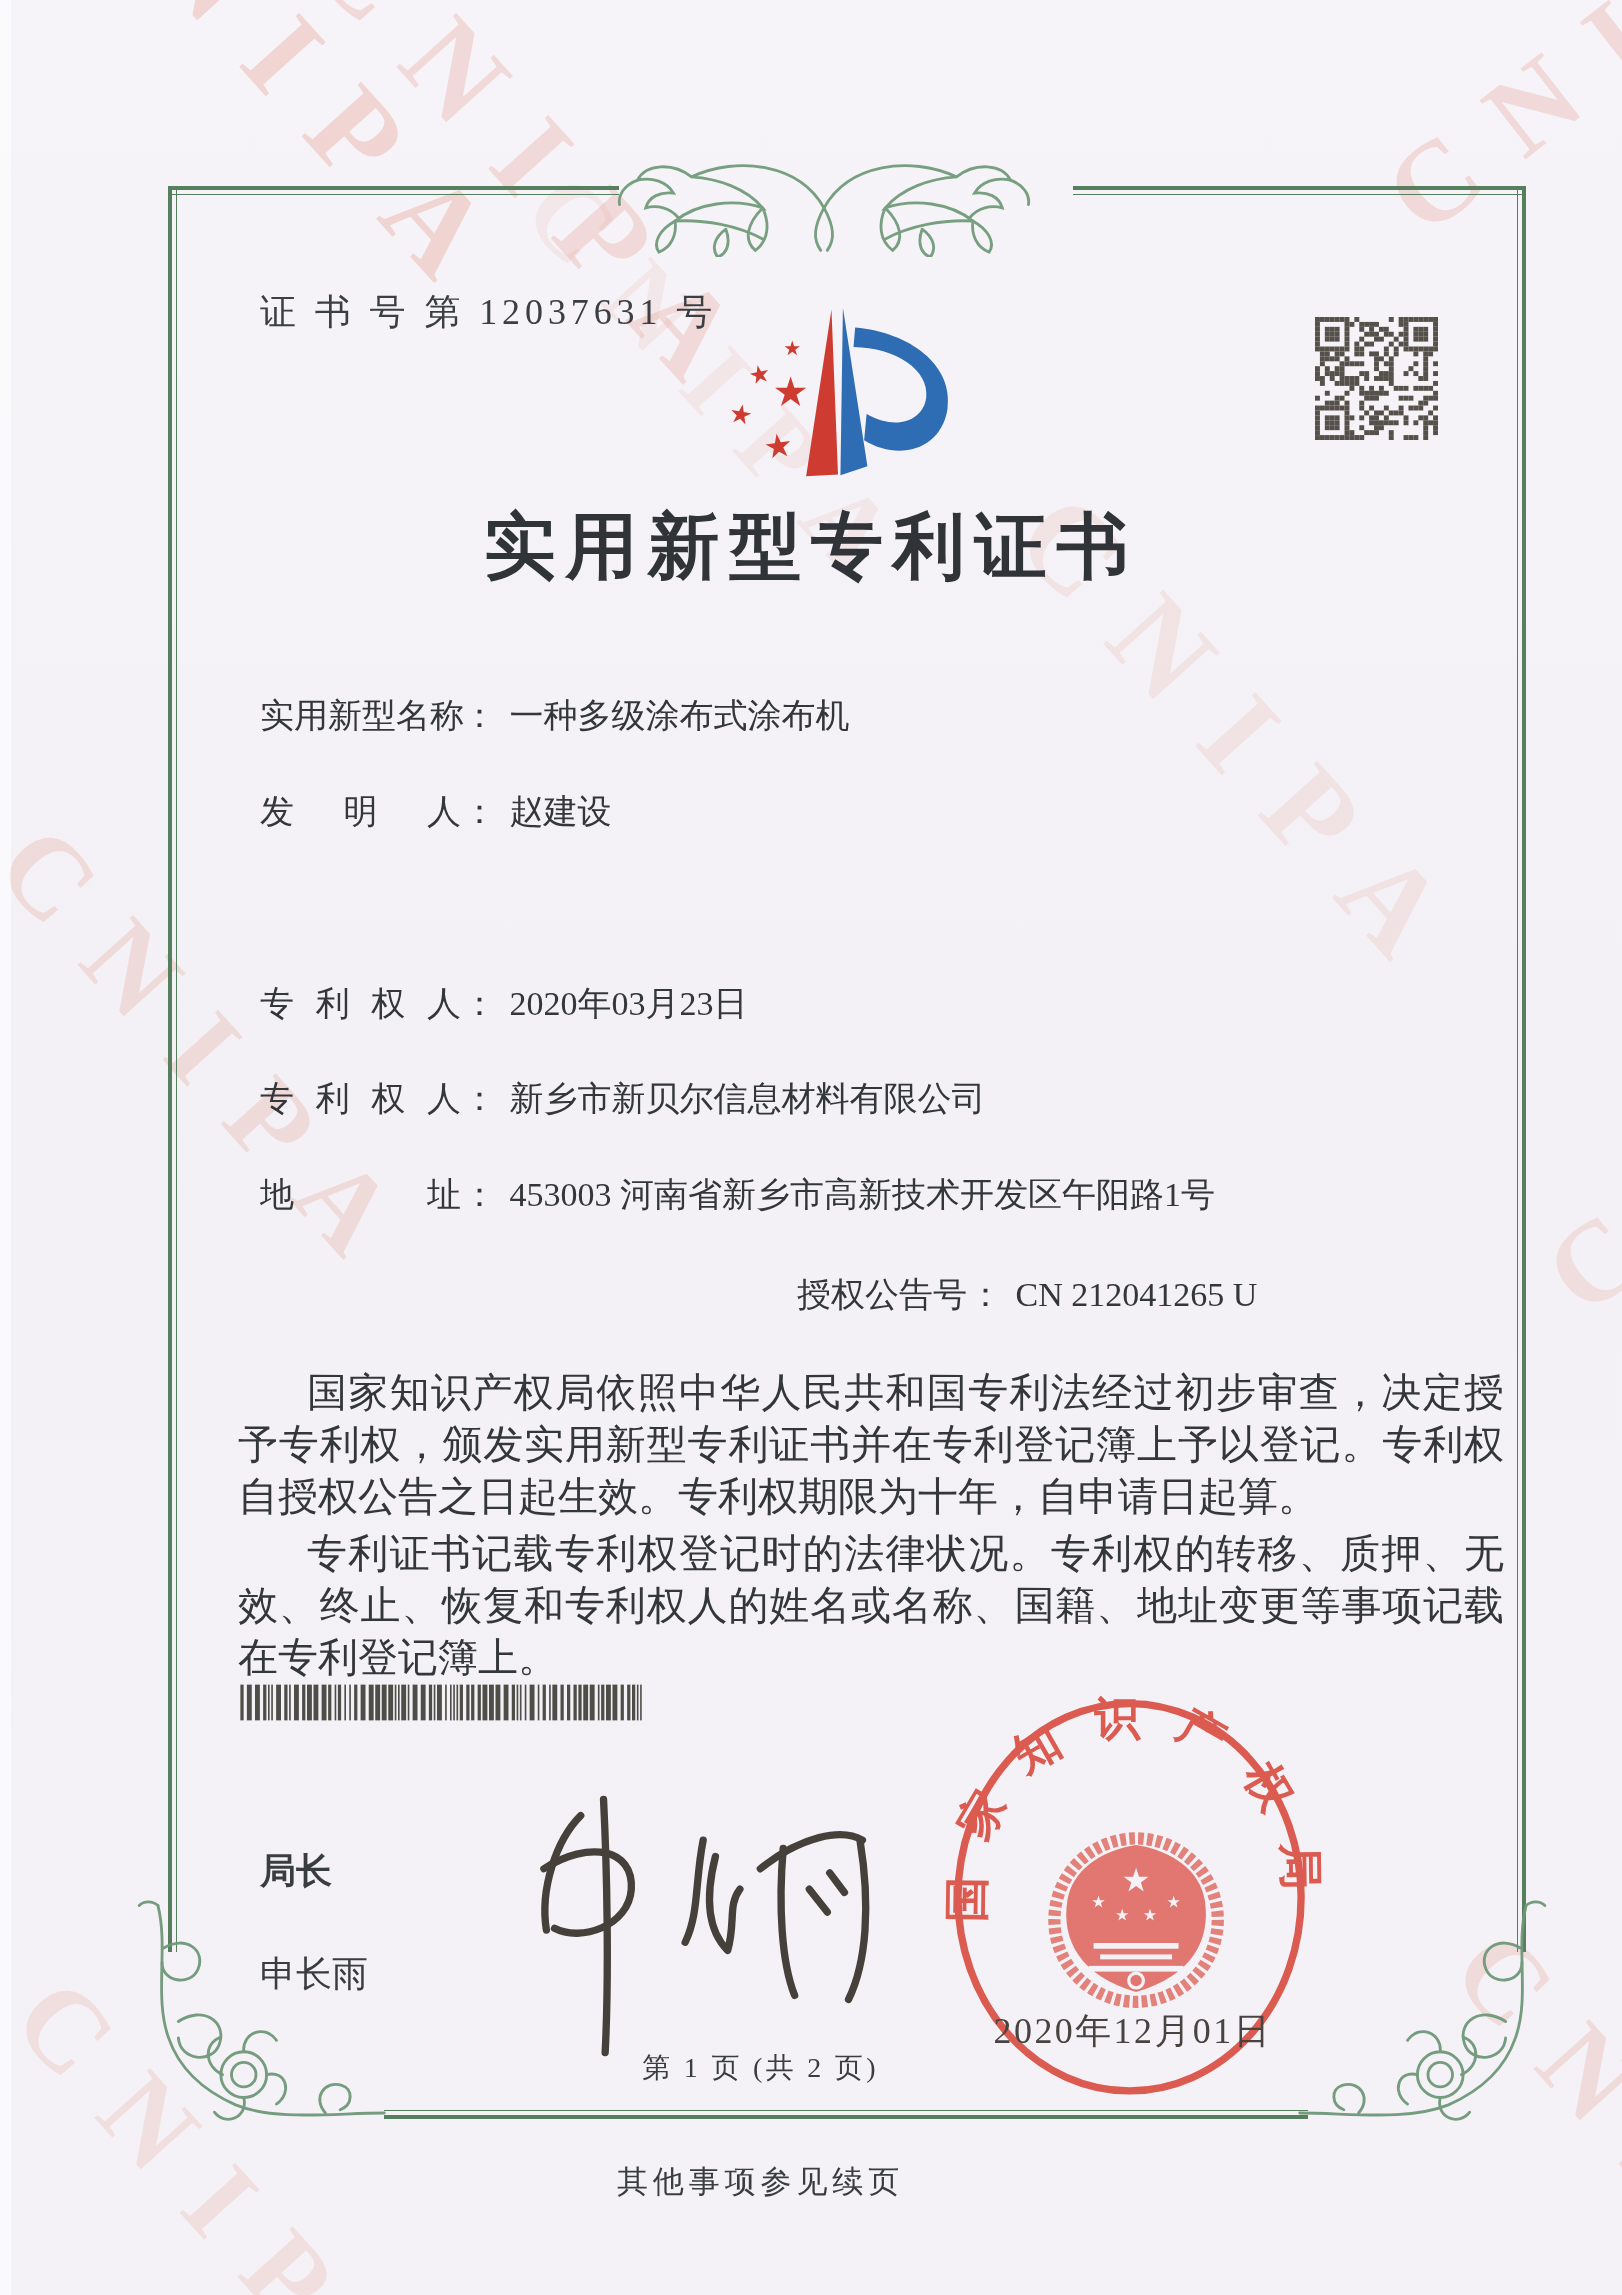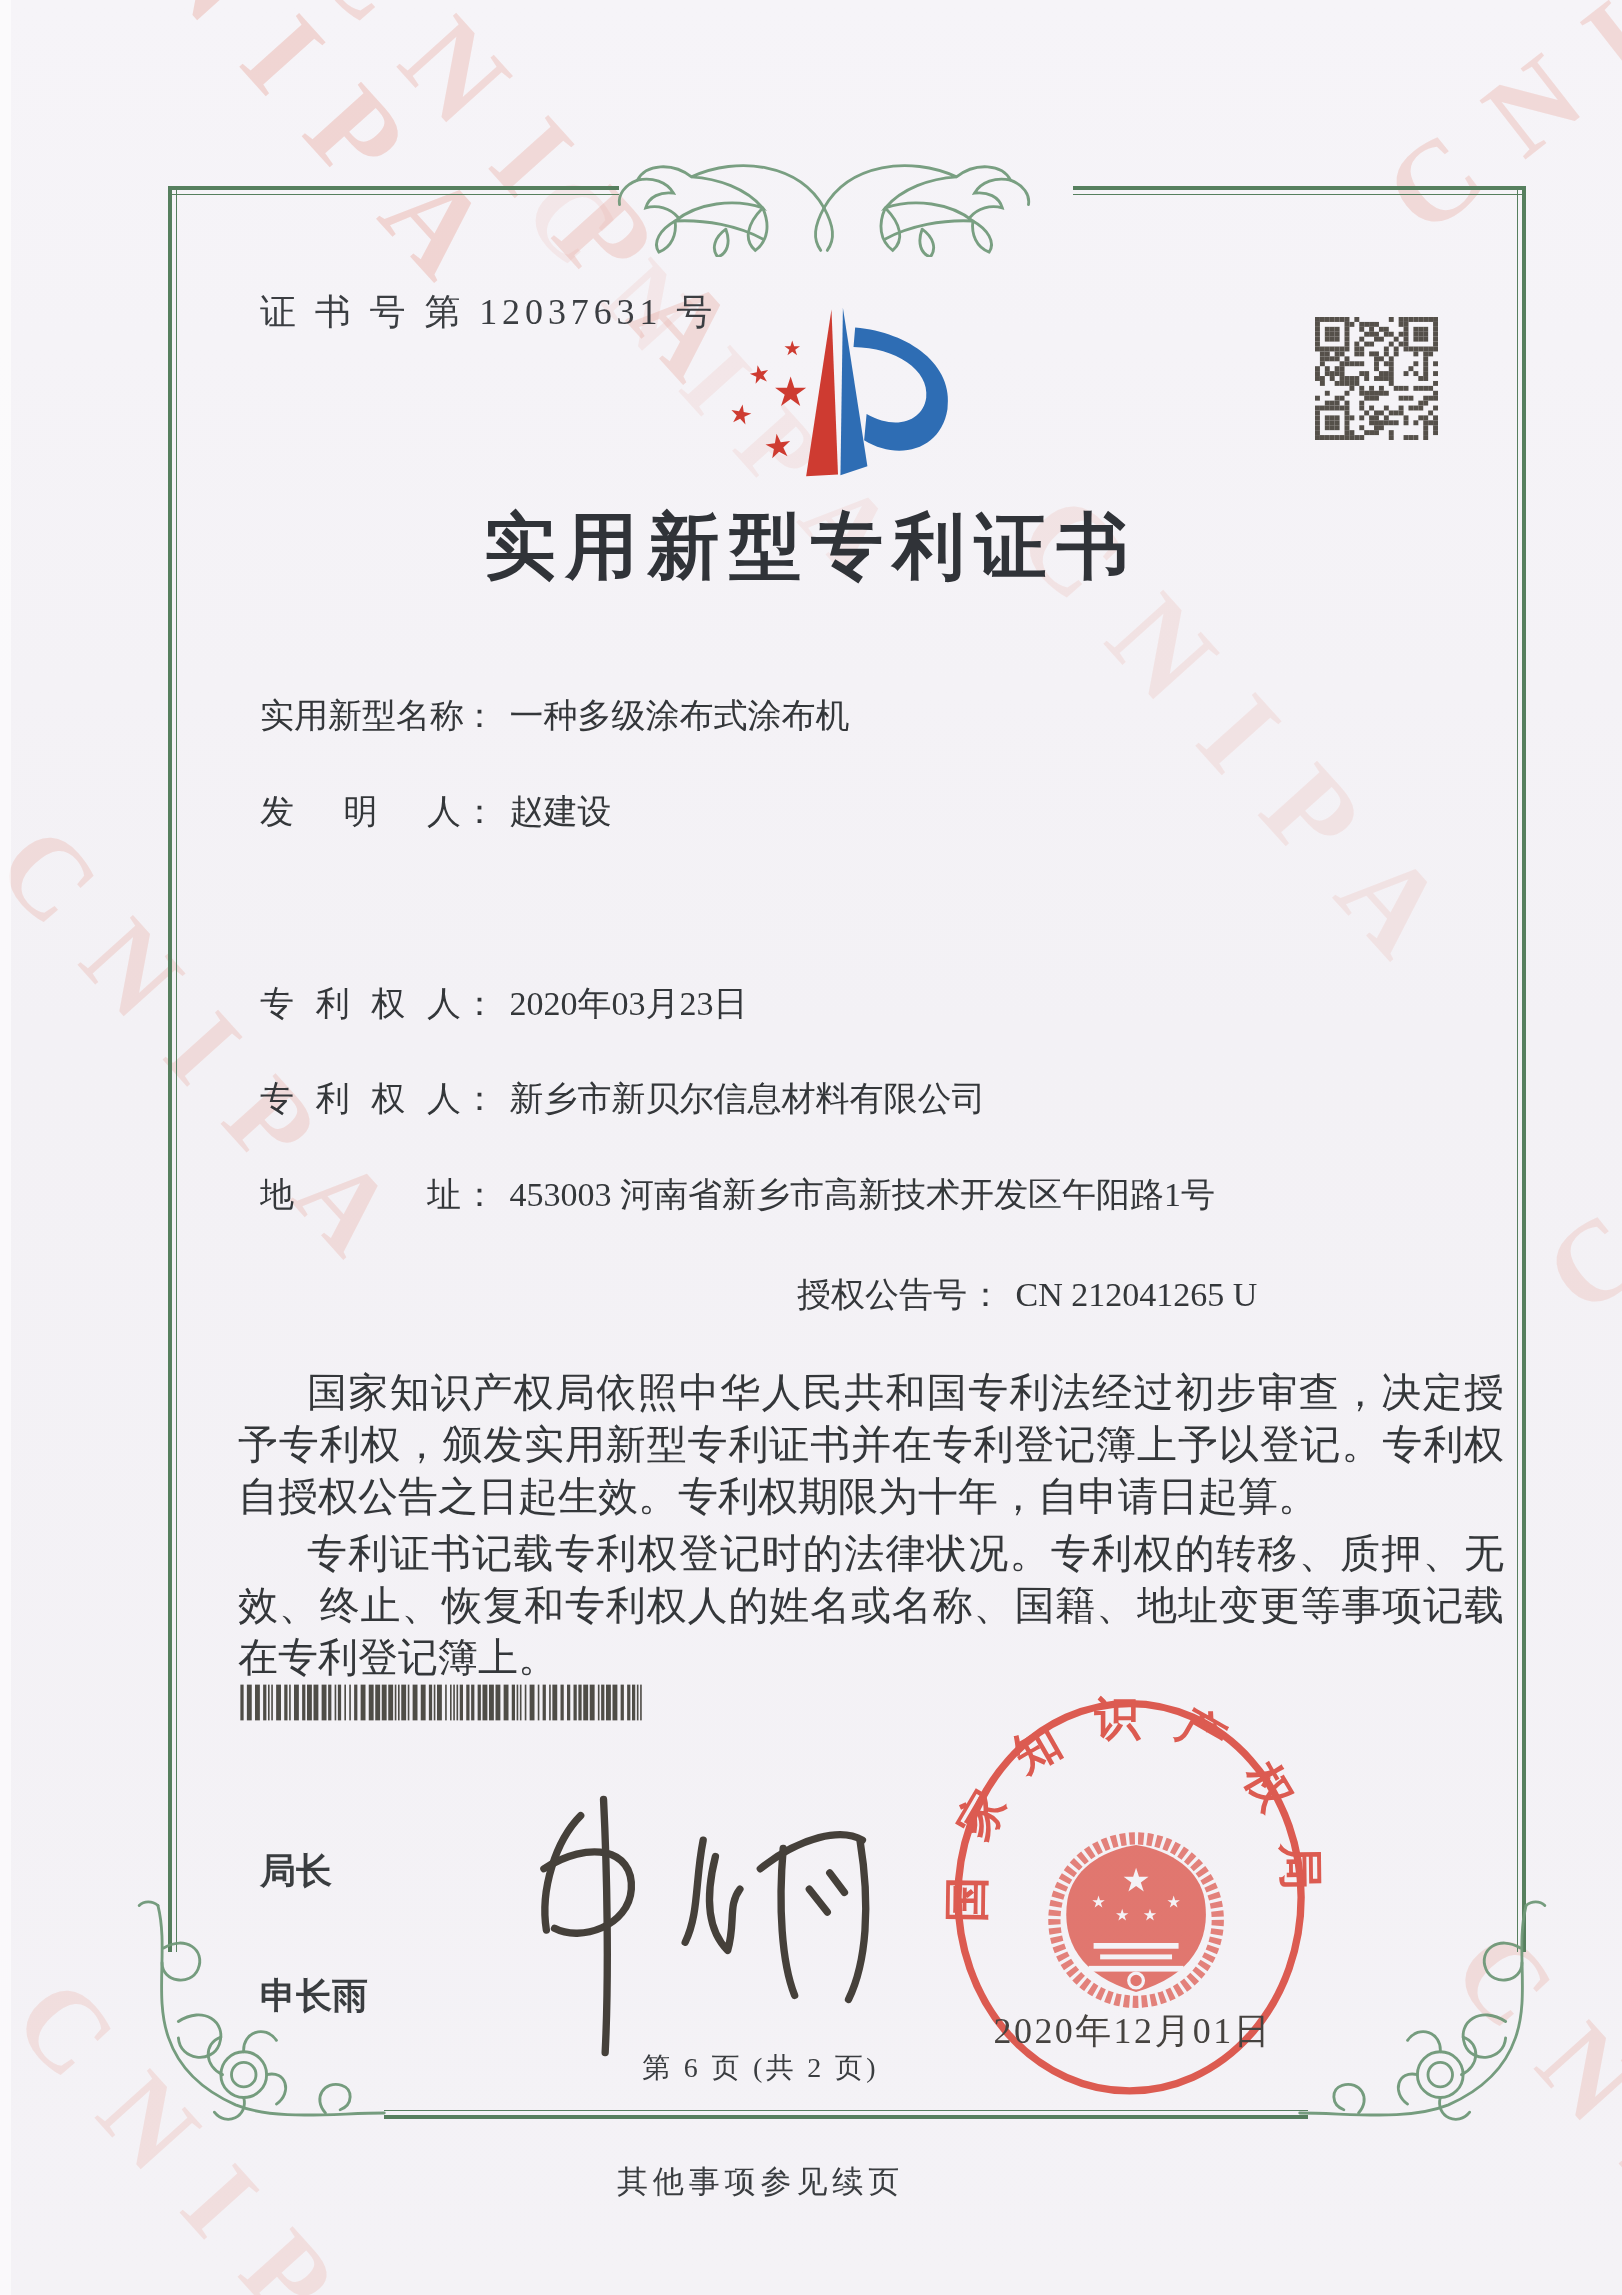--- a/index.html
+++ b/index.html
@@ -43,22 +43,22 @@
   
   .para{
     position:absolute;left:238px;width:1266px;font-size:40px;line-height:52px;
     text-align:justify;text-indent:69px;color:#34373a;z-index:4;
   }
 
   .barcode{position:absolute;left:239px;top:1683px;z-index:4;}
 
   .director-title{position:absolute;left:260px;top:1847px;font-size:36px;font-weight:700;
     font-family:"Liberation Sans",sans-serif;color:#3a3d40;z-index:4;}
-  .director-name{position:absolute;left:260px;top:1950px;font-size:36px;font-weight:700;
-    font-family:"Liberation Sans",sans-serif;color:#3a3d40;z-index:4;margin-top:22px;}
+  .director-name{position:absolute;left:260px;top:1950px;font-size:36px;font-weight:400;
+    font-family:"Liberation Sans",sans-serif;color:#3a3d40;z-index:4;}
   .signature{position:absolute;left:458px;top:1783px;z-index:4;}
 
   .seal{position:absolute;left:940px;top:1693px;z-index:5;}
 
   .page-info{position:absolute;left:0;top:2049px;width:1521px;text-align:center;font-size:28px;
     letter-spacing:3.3px;color:#3a3d40;z-index:4;}
   .cont-note{position:absolute;left:0;top:2161px;width:1521px;text-align:center;font-size:31px;
     letter-spacing:4.9px;color:#3a3d40;z-index:4;}
 </style>
 </head>
@@ -591,17 +591,17 @@
           <rect x="-52" y="28" width="104" height="7"></rect>
           <rect x="-44" y="42" width="88" height="6"></rect>
           <rect x="-58" y="56" width="116" height="7"></rect>
         </g>
         <circle cx="0" cy="74" r="9" fill="none" stroke="#f5f3f7" stroke-width="4"></circle>
       </g>
       <text x="236" y="428" font-size="44" fill="#2f2c28" letter-spacing="3" font-family="Liberation Serif, serif" text-anchor="middle">2020年12月01日</text>
     </g>
   </svg>
 
-  <div class="page-info">第 6 页 (共 2 页)</div>
+  <div class="page-info">第 1 页 (共 2 页)</div>
   <div class="cont-note">其他事项参见续页</div>
 
 </div>
 
 
 </body></html>

